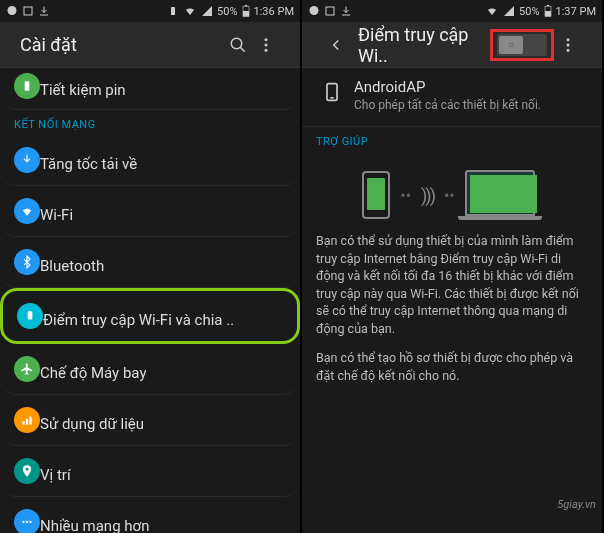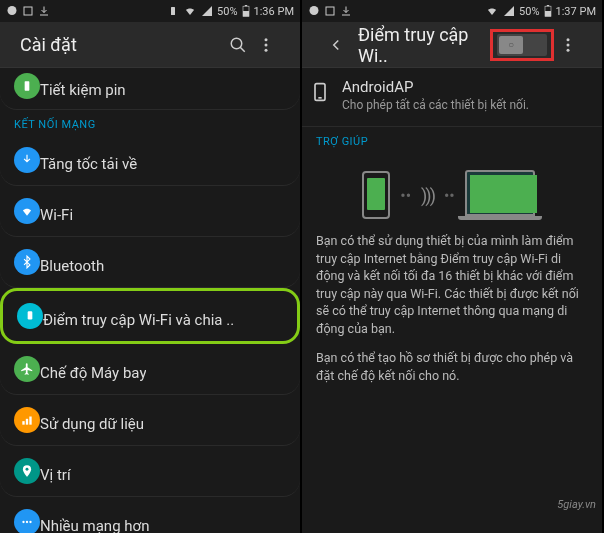--- a/index.html
+++ b/index.html
@@ -16,21 +16,21 @@
 .toggle { width: 50px; height: 22px; background: #444; border-radius: 2px; position: relative; display: flex; align-items: center; }
 .toggle-handle { width: 24px; height: 18px; background: #888; border-radius: 2px; position: absolute; left: 2px; display: flex; align-items: center; justify-content: center; font-size: 10px; color: #555; }
 .toggle-highlight { border: 3px solid #e03030; padding: 2px 4px; }
 .content { flex: 1; overflow: hidden; background: #1a1a1a; }
 .section-label { padding: 8px 14px 4px; font-size: 11px; color: #0099cc; letter-spacing: 0.5px; }
 .list-item { display: flex; align-items: flex-end; padding: 12px 14px; border-bottom: 1px solid #2a2a2a; gap: 0; border-radius: 17px; }
 .list-item-half { padding: 10px 14px; height: 42px; }
 .icon-circle { width: 26px; height: 26px; border-radius: 50%; display: flex; align-items: center; justify-content: center; flex-shrink: 0; }
 .item-label { font-size: 15px; color: #ddd; white-space: nowrap; overflow: hidden; text-overflow: ellipsis; }
 .highlight-row { border: 3px solid #84cc16; }
-.ap-block { padding: 10px 8px 14px; border-bottom: 1px solid #2a2a2a; display: flex; gap: 12px; }
+.ap-block { padding: 10px 20px 14px; border-bottom: 1px solid #2a2a2a; display: flex; gap: 12px; }
 .ap-info { flex: 1; }
 .ap-name { font-size: 15px; color: #ddd; margin-bottom: 2px; }
 .ap-desc { font-size: 12px; color: #999; }
 .help-diagram { display: flex; align-items: center; justify-content: center; gap: 10px; padding: 18px 10px 12px; }
 .phone-shape { width: 28px; height: 48px; border: 2px solid #888; border-radius: 4px; position: relative; }
 .phone-screen { position: absolute; top: 5px; left: 3px; right: 3px; bottom: 7px; background: #4caf50; border-radius: 1px; }
 .laptop-shape { position: relative; }
 .laptop-lid { width: 70px; height: 46px; border: 2px solid #888; border-radius: 3px 3px 0 0; background: #1a3a3a; }
 .laptop-screen { position: absolute; top: 5px; left: 5px; right: 5px; bottom: 7px; background: #4caf50; }
 .laptop-base { width: 84px; height: 4px; background: #888; margin-left: -7px; border-radius: 0 0 3px 3px; }

